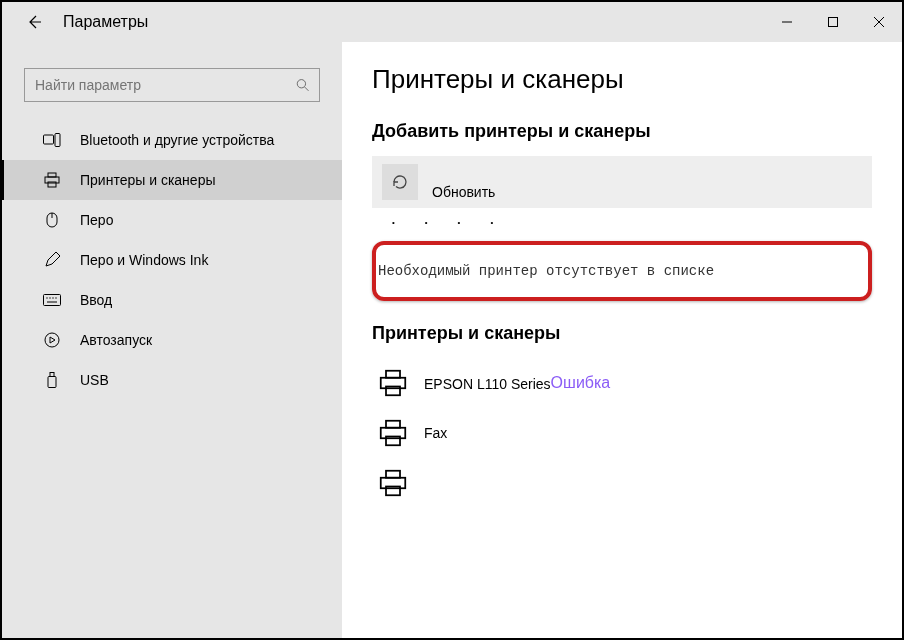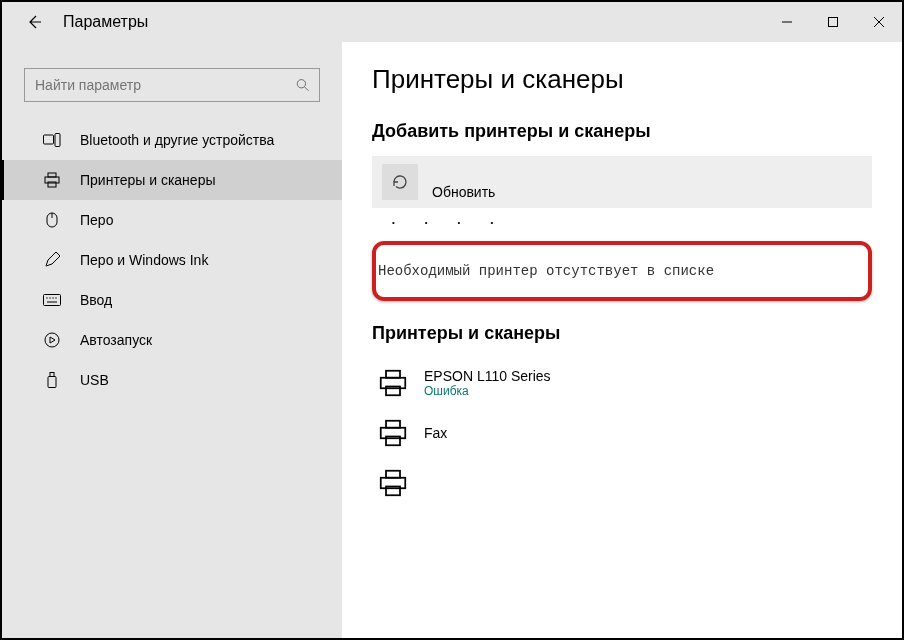--- a/index.html
+++ b/index.html
@@ -147,24 +147,24 @@
     display: flex; align-items: center;
     padding: 8px 4px;
     cursor: pointer;
   }
   .printer-item .picon {
     width: 34px; height: 34px;
     margin-right: 14px;
     display: flex; align-items: center; justify-content: center;
   }
   .printer-item .labels {
-    display: flex; flex-direction: column;
+    display: flex; flex-direction: row; align-items: flex-end;
   }
   .printer-item .pname { font-size: 14px; }
-  .printer-item .pstatus { font-size: 12px; color: #0f766e; }
+  .printer-item .pstatus { font-size: 16px; color: #8b5cf6; }
 </style>
 </head>
 <body>
 
 <div class="titlebar">
   <div class="back">
     <svg width="16" height="16" viewBox="0 0 16 16">
       <path d="M10 2 L4 8 L10 14 M4 8 L15 8" stroke="#000" stroke-width="1.2" fill="none"></path>
     </svg>
   </div>

